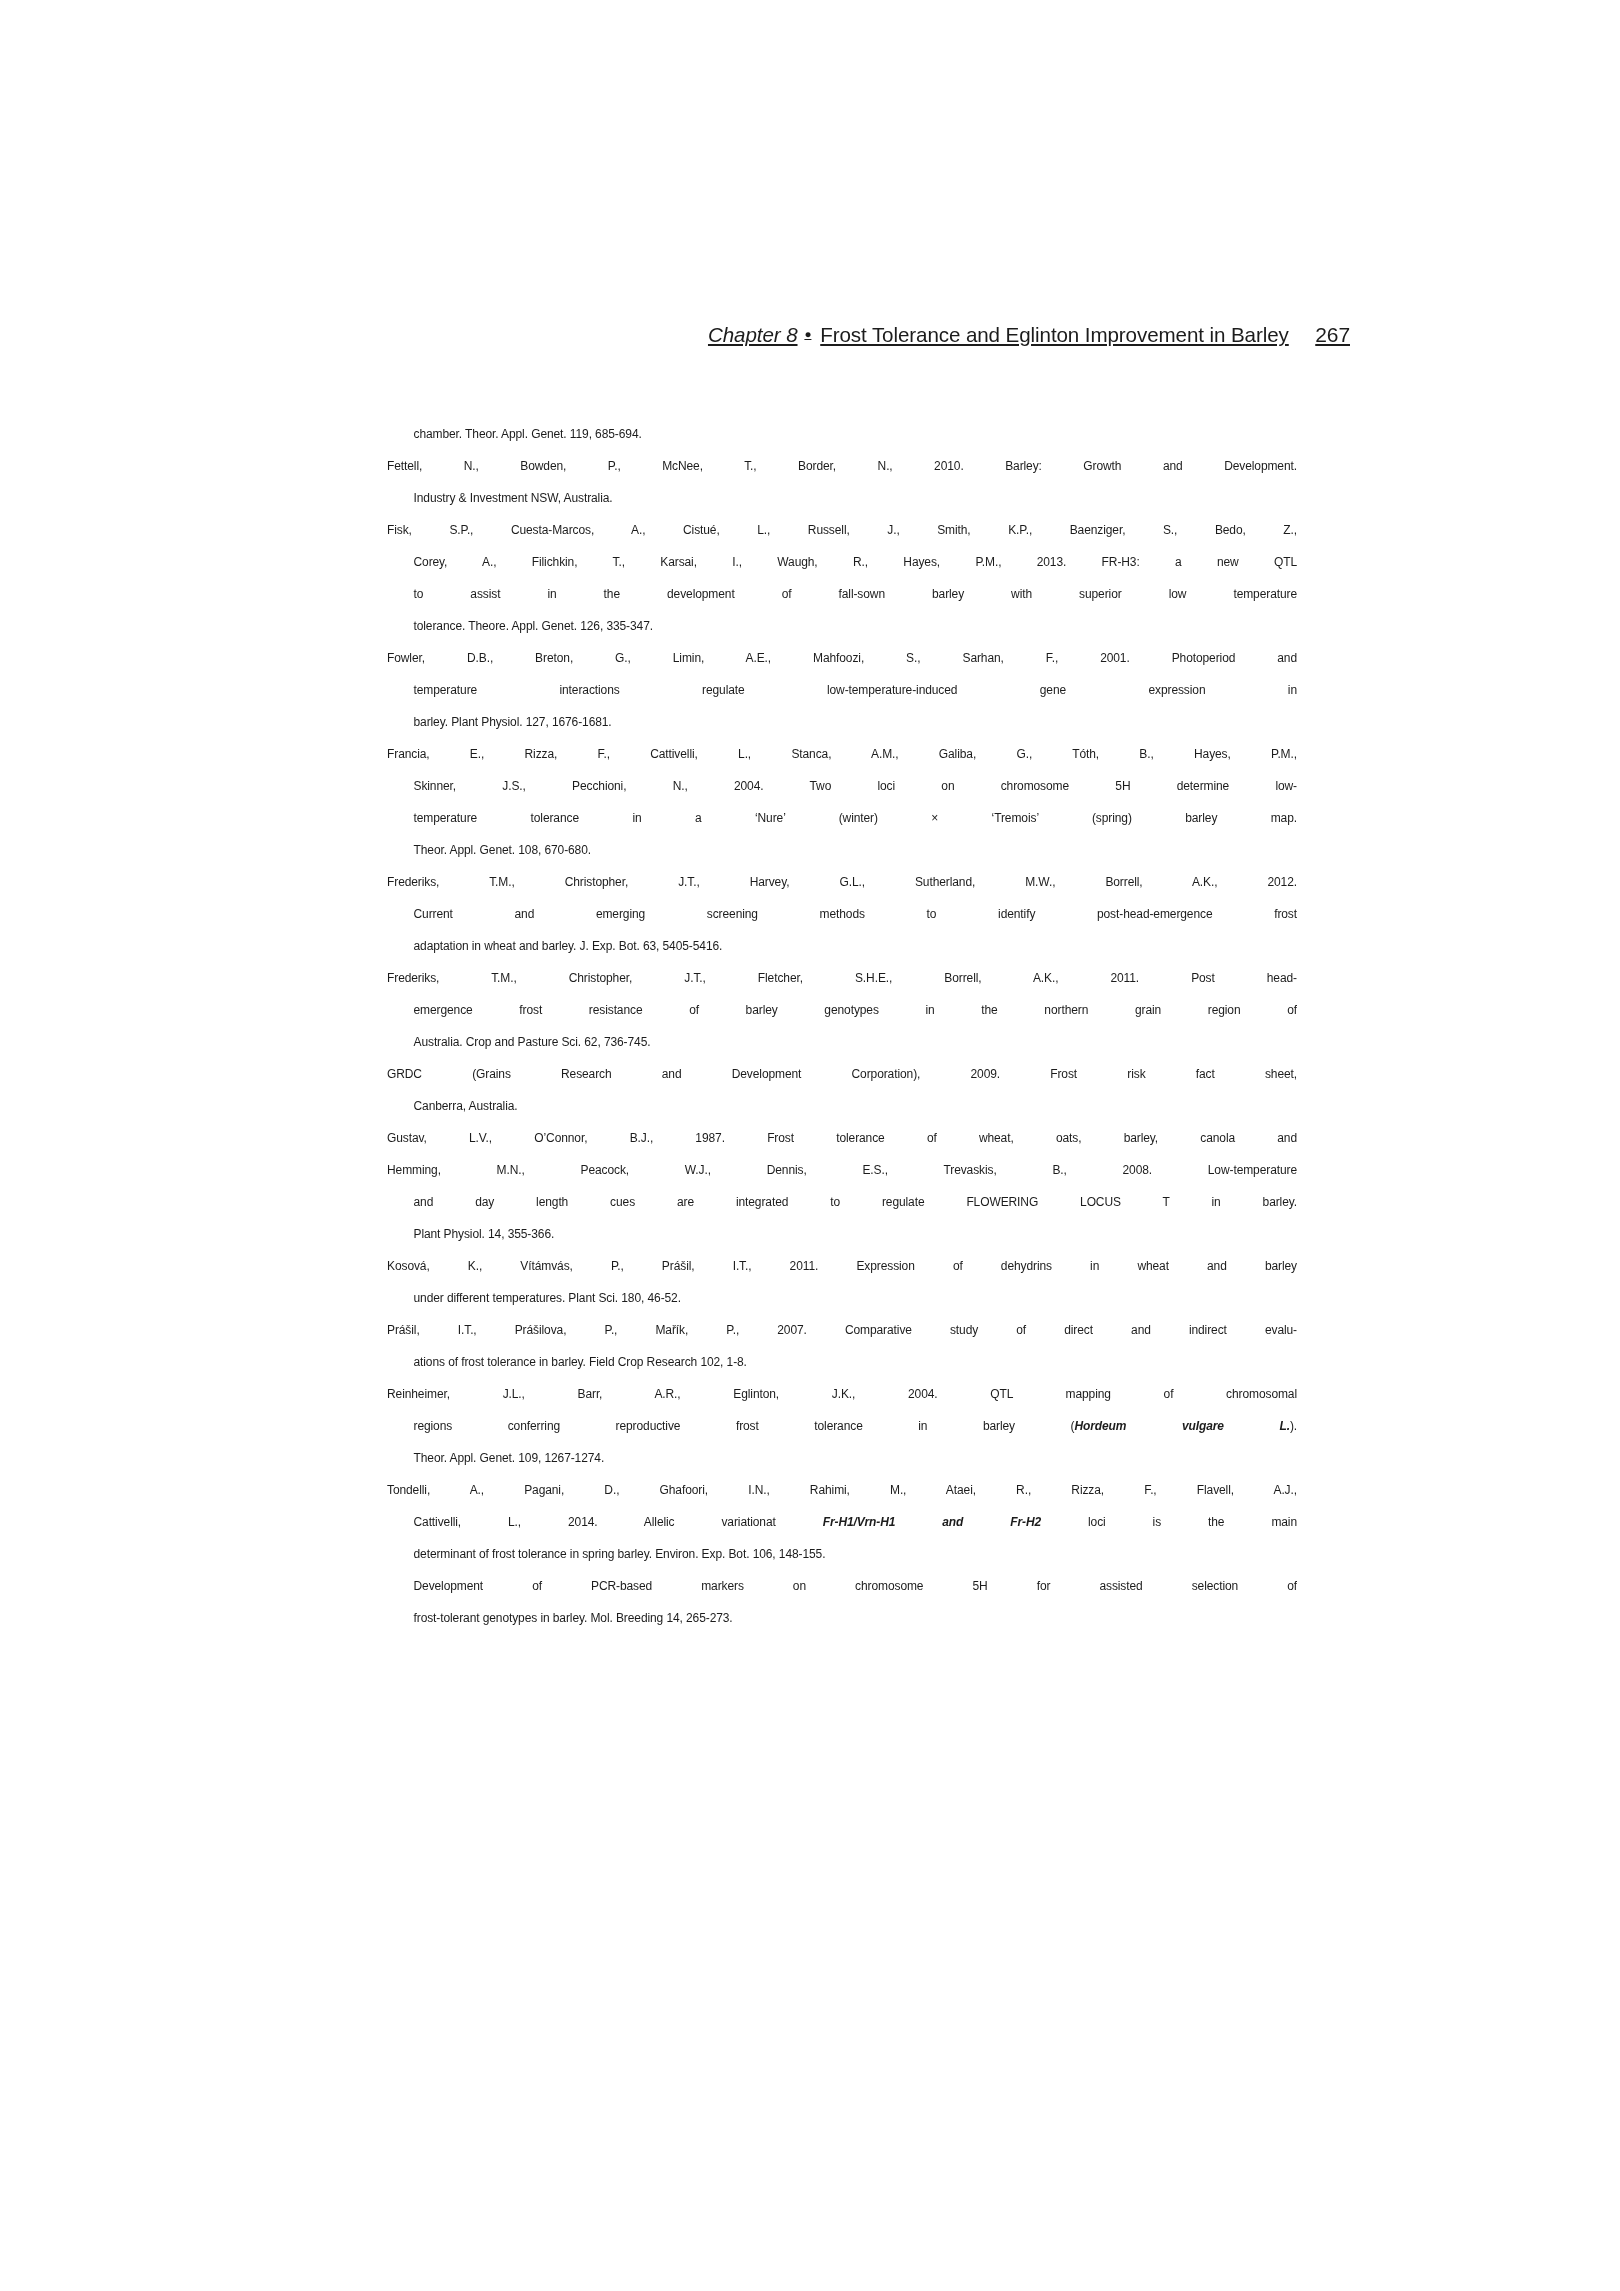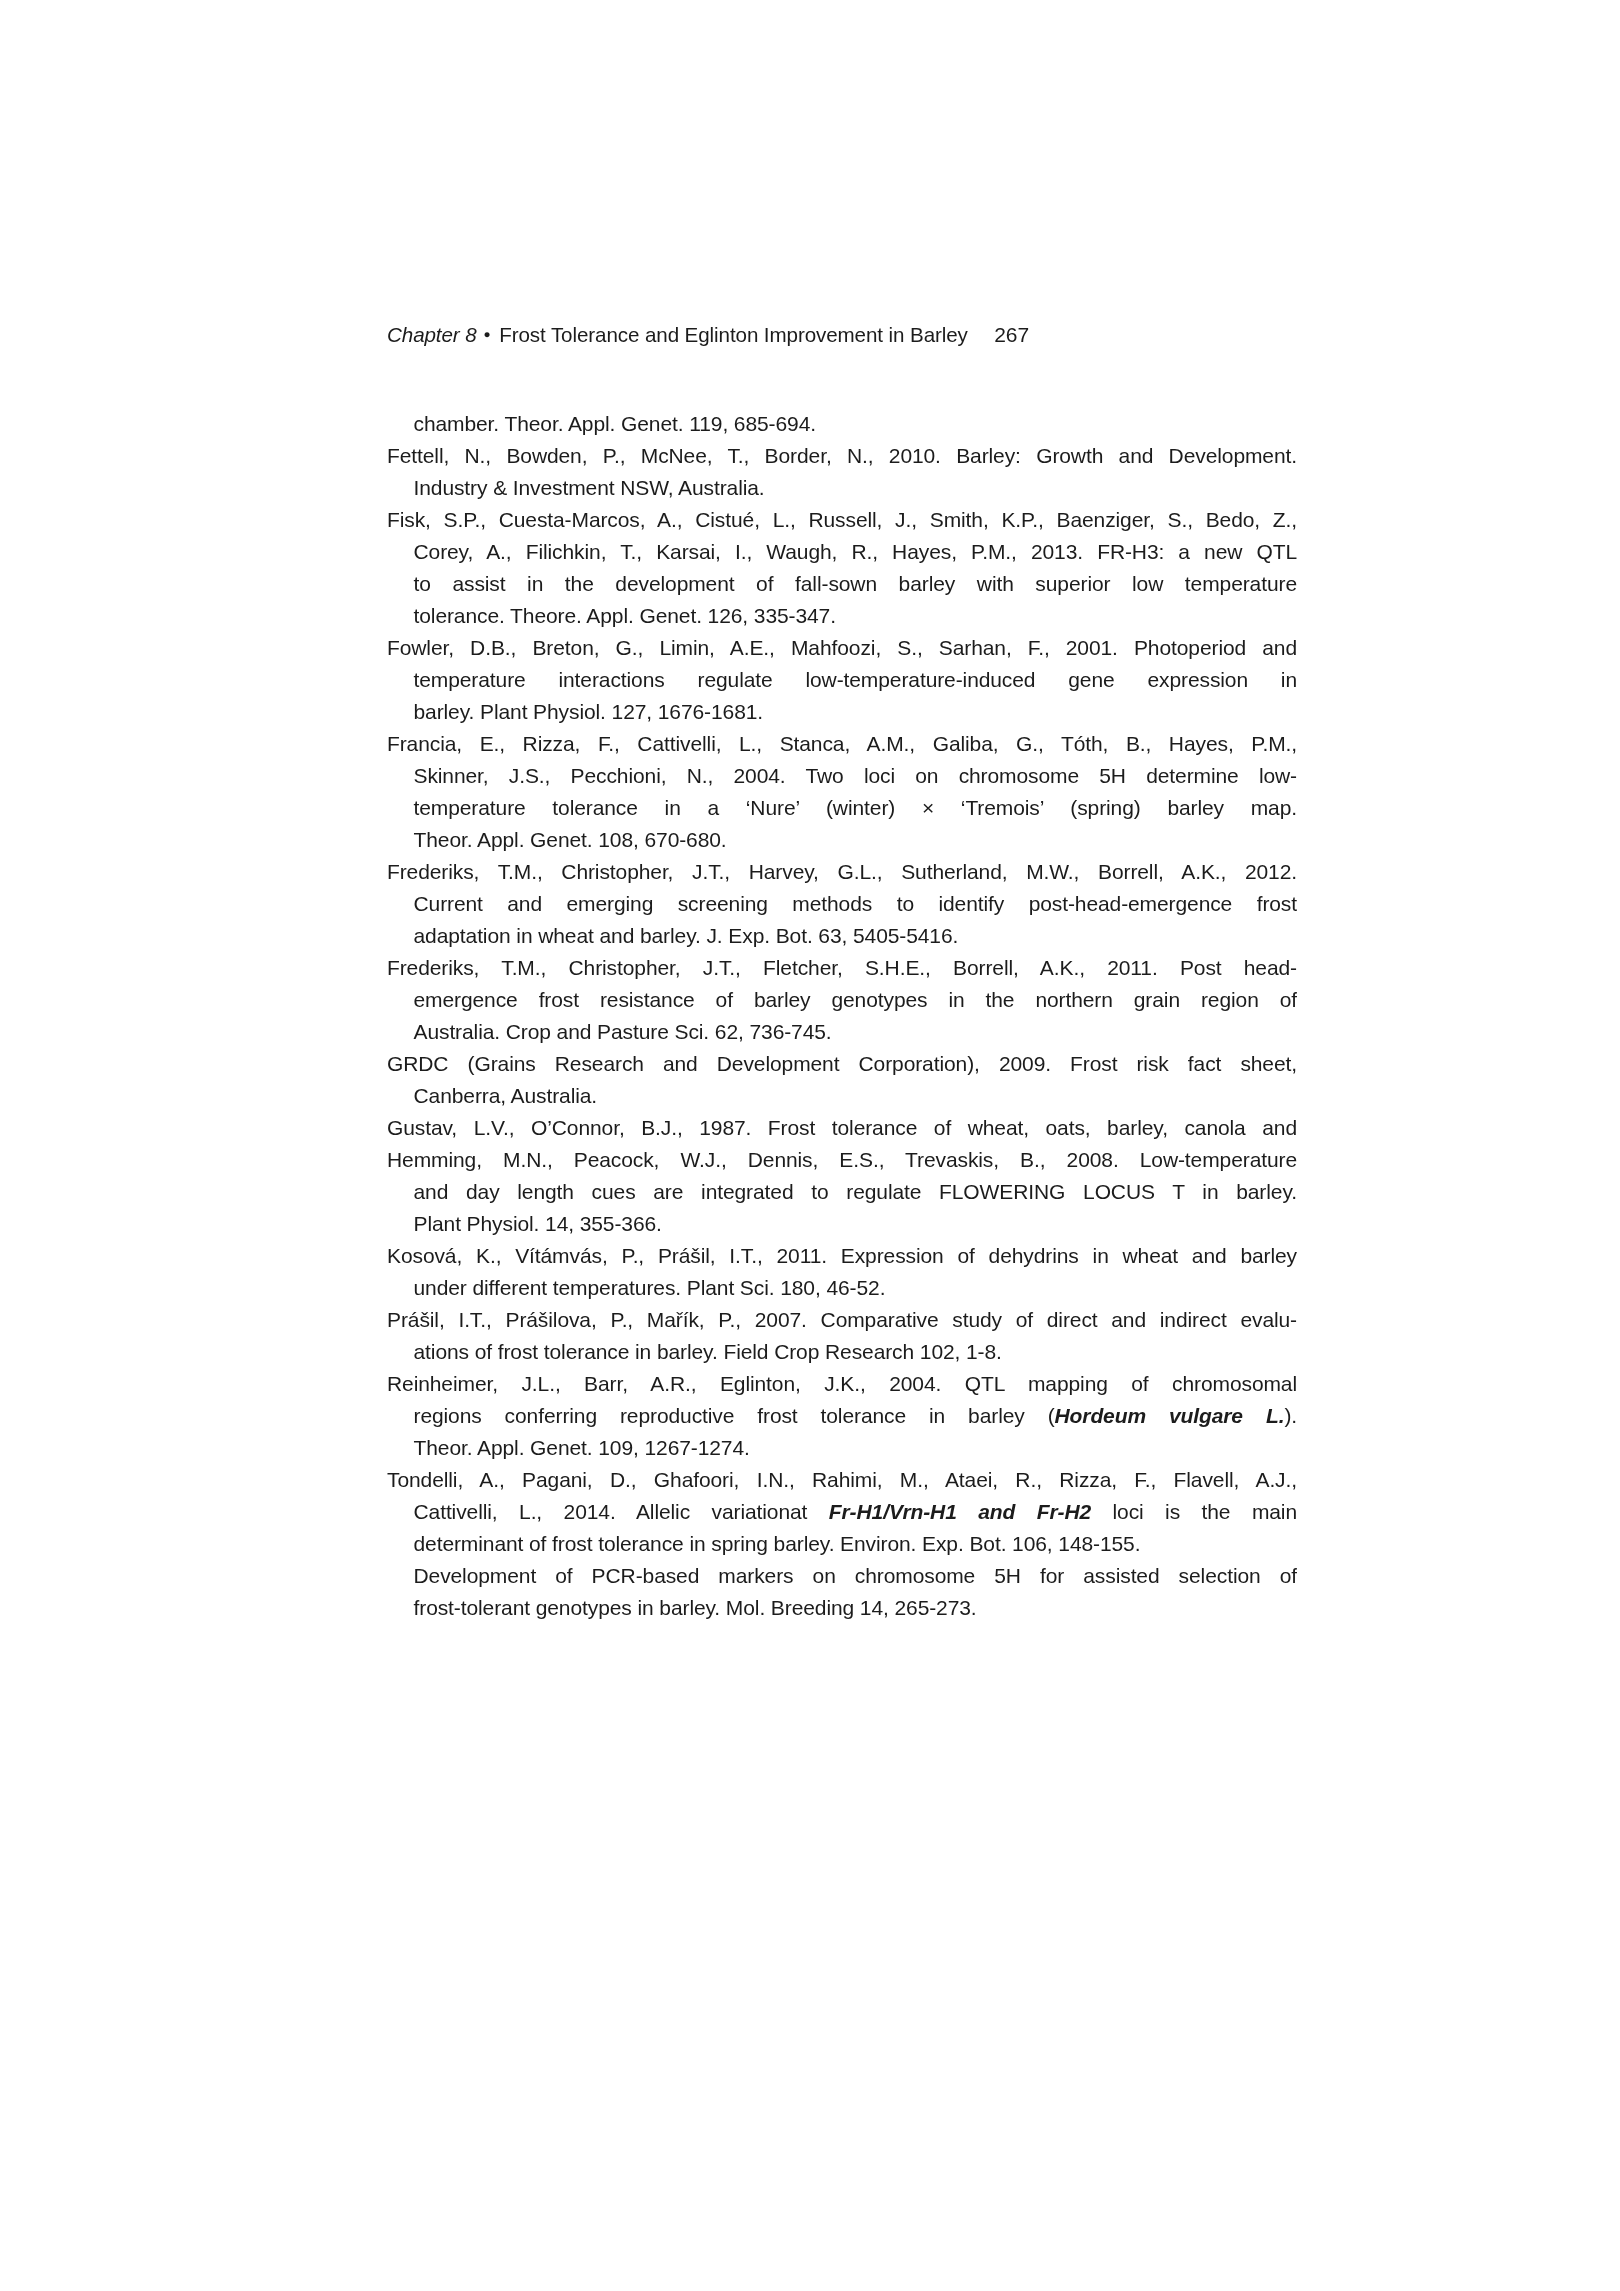--- a/index.html
+++ b/index.html
@@ -20,42 +20,44 @@
     inset: 0;
     background: var(--paper, #ffffff);
   }
   
   .page-header {
     position: absolute;
     top: 323px;
     left: 387px;
     width: 963px;
     display: flex;
+    justify-content: flex-end;
     align-items: baseline;
     font-size: 20.6px;
     letter-spacing: -0.1px;
     white-space: nowrap;
+    text-decoration: underline;
   }
   .chapter { font-style: italic; }
   .bullet {
     font-size: 11.8px;
     line-height: 1;
     position: relative;
     top: -3.9px;
     margin: 0 8.8px 0 6.9px;
   }
   .page-num { margin-left: 26.5px; font-size: 21px; }
 
   
   .refs {
     position: absolute;
-    top: 408px;
+    top: 418px;
     left: 387px;
     width: 910px;
-    font-size: 21px;
+    font-size: 12px;
     line-height: 32px;
     letter-spacing: -0.1px;
   }
   .ref-entry { margin: 0; padding: 0; }
   .ref-line {
     height: 32px;
     overflow: hidden;
     white-space: normal;
   }
   .ref-line.indent { padding-left: 26.5px; }

